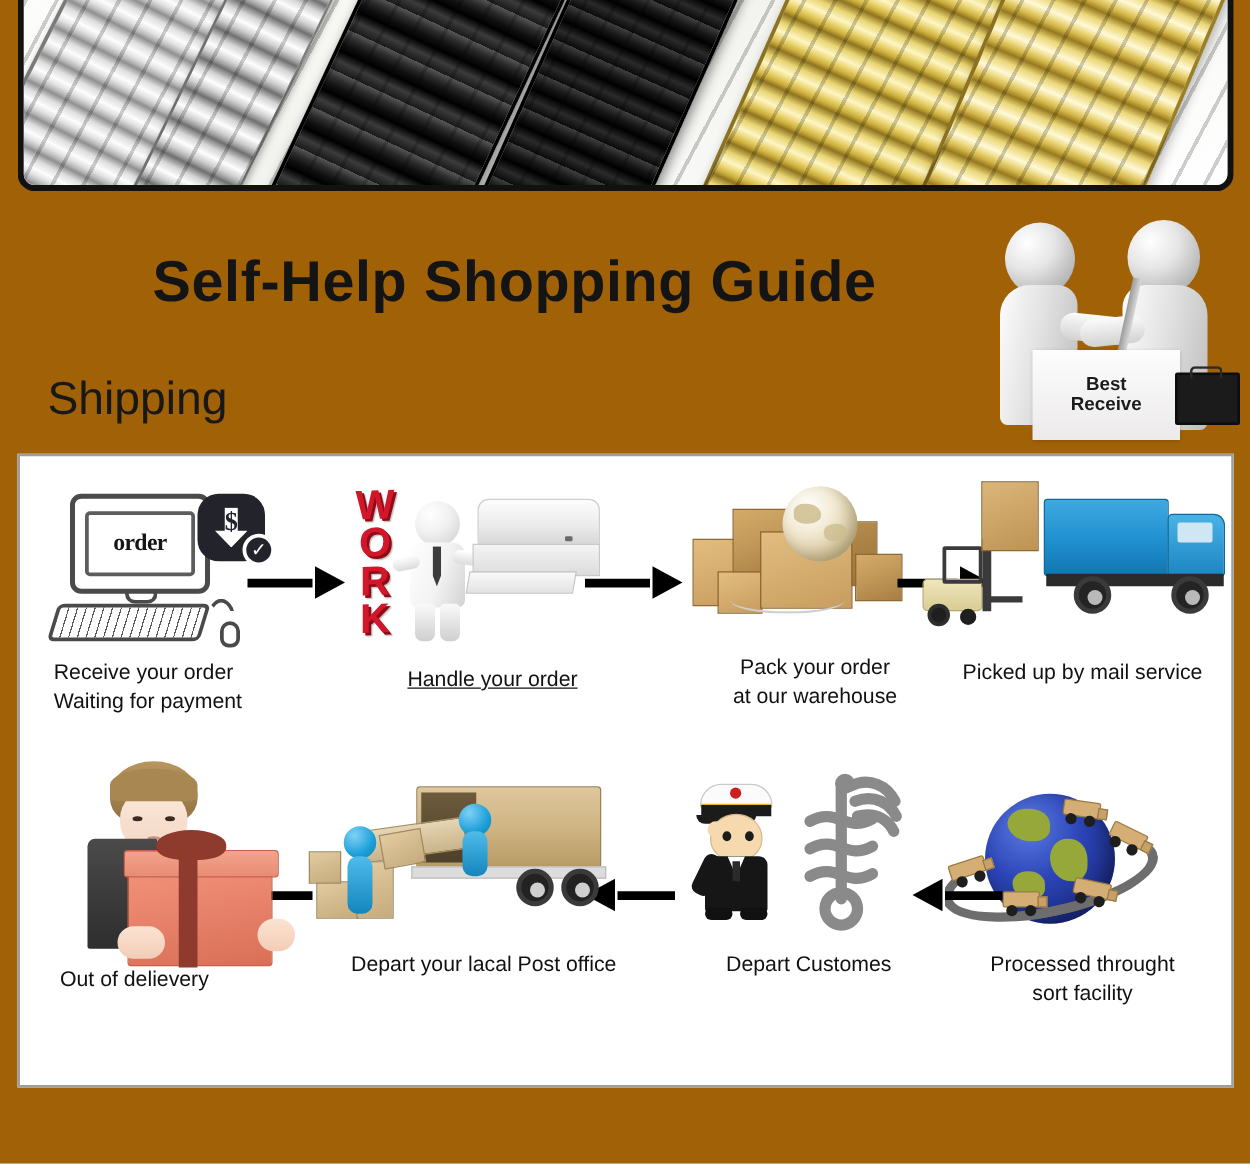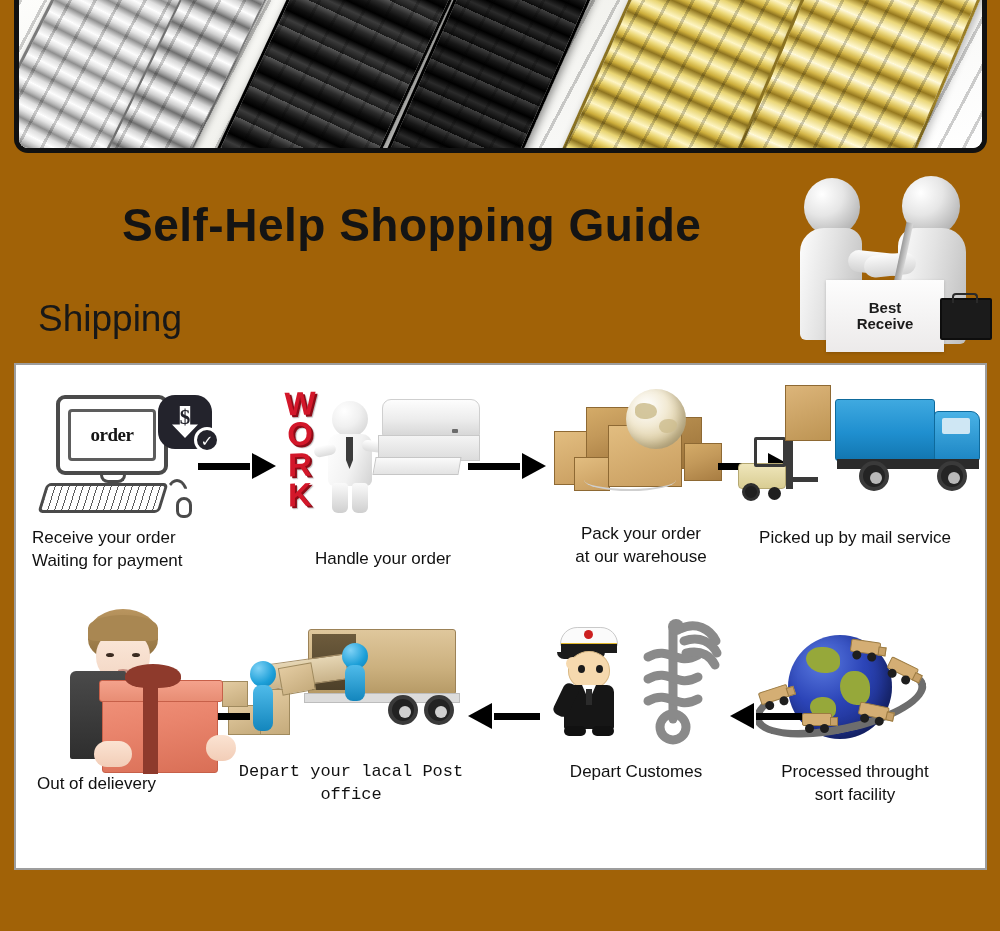--- a/index.html
+++ b/index.html
@@ -127,21 +127,21 @@
   
   .flowframe {
     position:absolute; left:14px; top:363px; width:973px; height:507px;
     border:2px solid #9d9d9d; background:#fff;
   }
 
   .cell { position:absolute; }
   .cell-art { position:absolute; left:0; top:0; right:0; }
   .cell-label {
     position:absolute; width:100%; text-align:center;
-    font-size:17px; color:#111; line-height:1.35; white-space:pre-line;
+    font-size:17px; color:#111; line-height:1.35; white-space:pre-line;margin-left:11px;
   }
   .cell-label.left-al { text-align:left; }
 
   
   .arrow { position:absolute; height:26px; }
   .arrow .shaft { position:absolute; top:10px; height:7px; background:#000; }
   .arrow .head  { position:absolute; top:0; width:0; height:0; }
   .arrow.right .shaft { left:0; right:19px; }
   .arrow.right .head {
     right:0; border-top:13px solid transparent; border-bottom:13px solid transparent;
@@ -475,21 +475,21 @@
           <div class="lg" style="left:12px"></div>
           <div class="lg" style="left:32px"></div>
         </div>
         <div class="printer">
           <div class="top"></div>
           <div class="led"></div>
           <div class="mid"></div>
           <div class="tray"></div>
         </div>
       </div>
-      <div class="cell-label" style="top:161px;width:230px;">Handle your order</div>
+      <div class="cell-label" style="top:146px;width:230px;text-decoration:underline;">Handle your order</div>
     </div>
 
     <div class="arrow right" style="left:452px; top:88px; width:78px;">
       <div class="shaft"></div>
       <div class="notch"></div>
       <div class="head"></div>
     </div>
 
     <div class="cell" style="left:510px; top:20px; width:230px; height:180px;">
       <div class="cell-art" style="height:128px;">
@@ -625,21 +625,21 @@
       </div>
       <div class="cell-label" style="top:146px;width:220px;">Depart Customes</div>
     </div>
 
     <div class="arrow left" style="left:452px; top:338px; width:72px;">
       <div class="shaft"></div>
       <div class="notch"></div>
       <div class="head"></div>
     </div>
 
-    <div class="cell" style="left:200px; top:250px; width:270px; height:200px;font-family:Liberation Mono, monospace;">
+    <div class="cell" style="left:225px; top:250px; width:270px; height:200px;">
       <div class="cell-art" style="height:140px;">
         <div class="ttruck">
           <div class="cargo"></div>
           <div class="open"></div>
           <div class="chassis"></div>
           <div class="w" style="left:104px">
               <i></i>
             </div>
           <div class="w" style="left:140px">
               <i></i>

